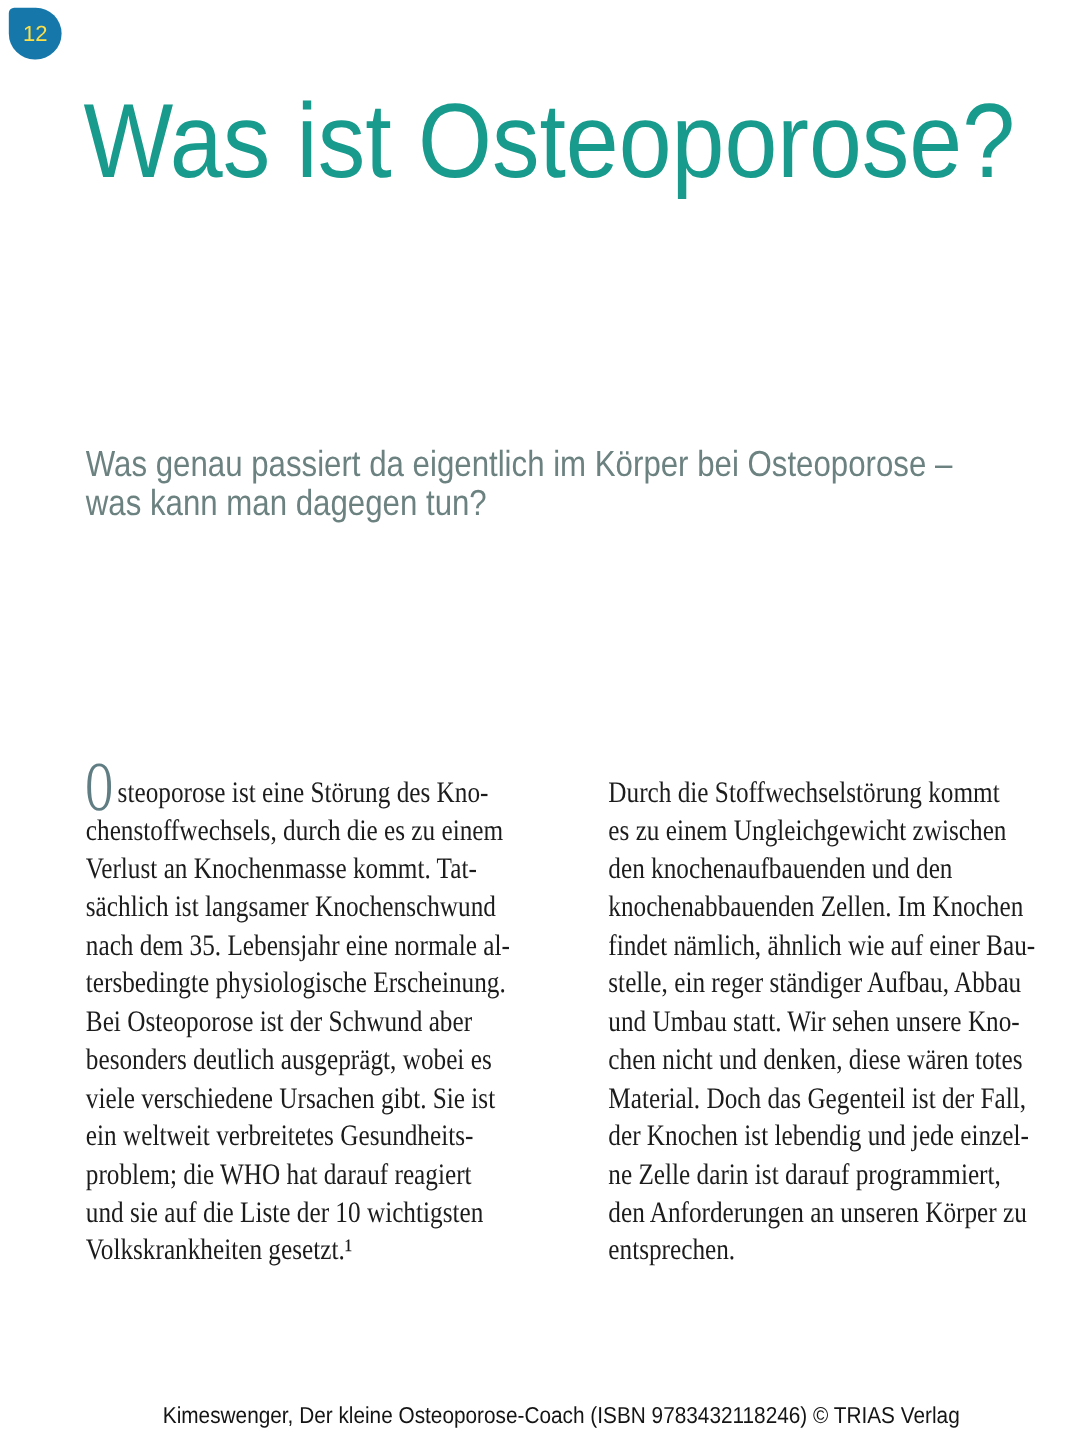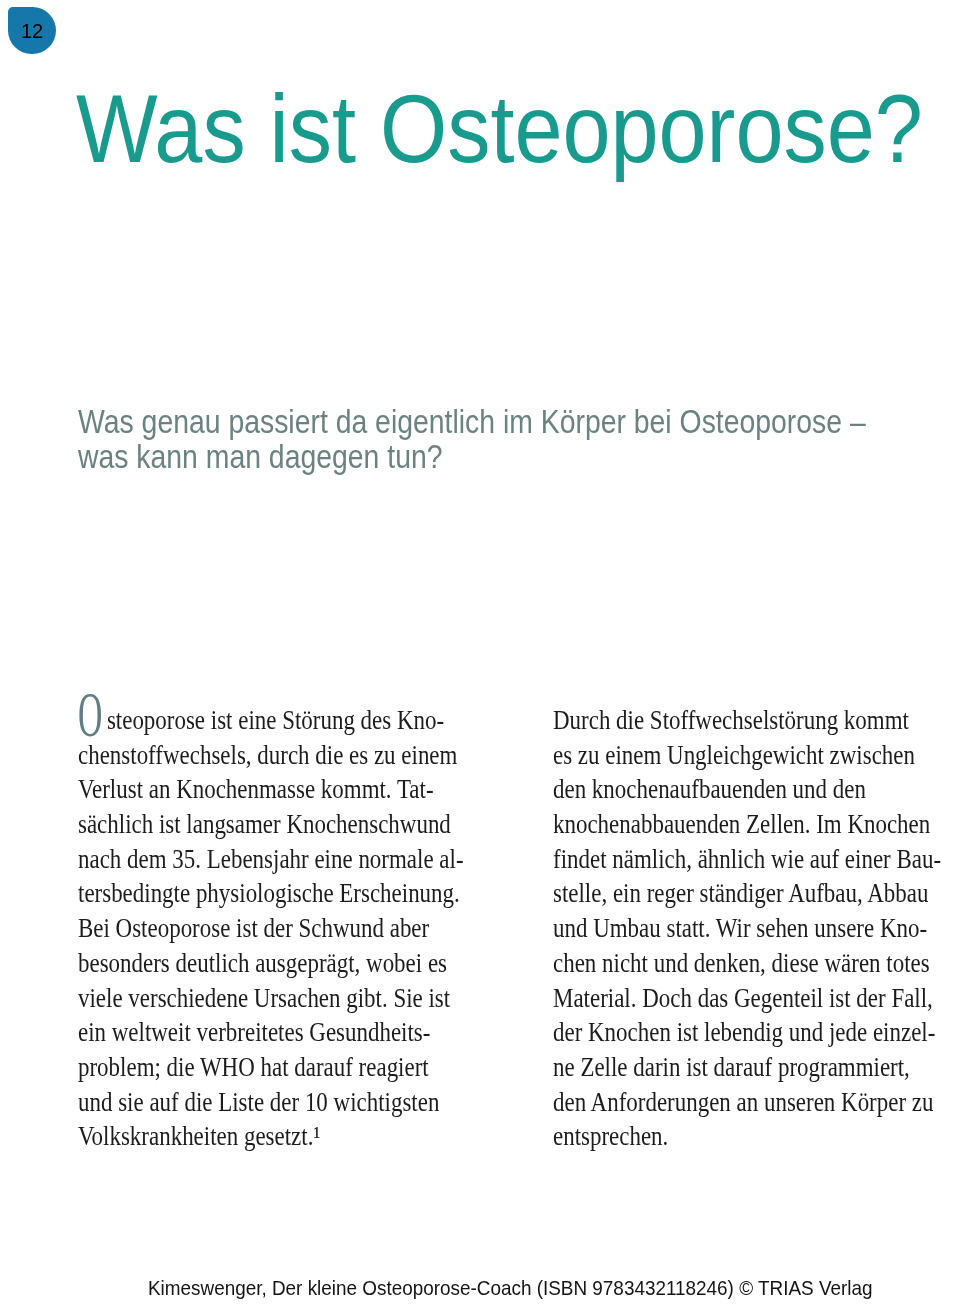--- a/index.html
+++ b/index.html
@@ -25,21 +25,21 @@
     position: absolute;
     left: 8px;
     top: 7px;
     width: 48px;
     height: 47px;
     background: var(--badge-blue);
     border-radius: 5px 24px 24px 24px;
     display: flex;
     align-items: center;
     justify-content: center;
-    color: #000000;
+    color: #fde047;
     font-family: "Liberation Sans", "DejaVu Sans", sans-serif;
     font-size: 20px;
     line-height: 1;
   }
   .title {
     position: absolute;
     left: 76px;
     top: 76px;
     font-family: "Liberation Sans", "DejaVu Sans", sans-serif;
     font-weight: 400;

